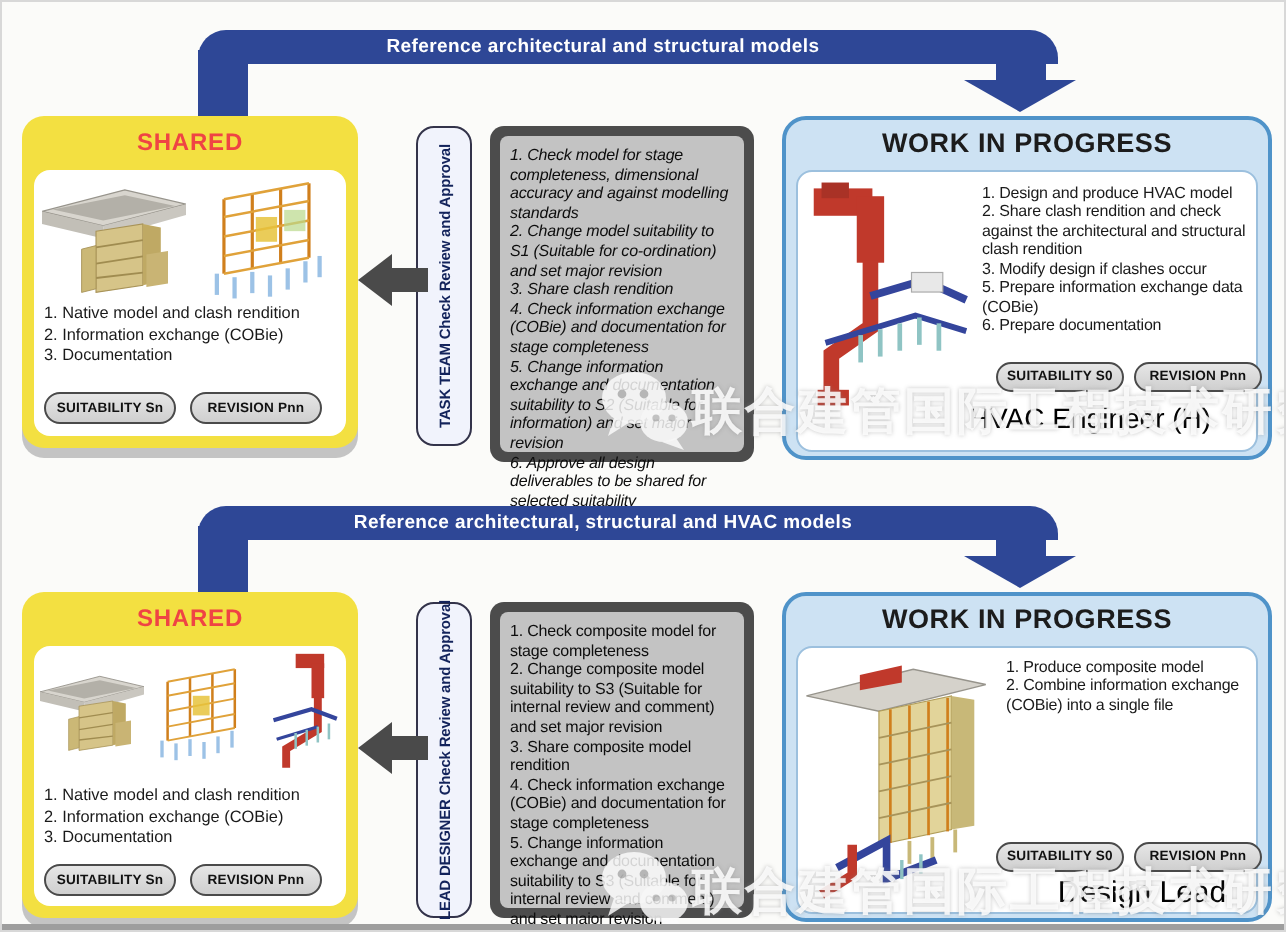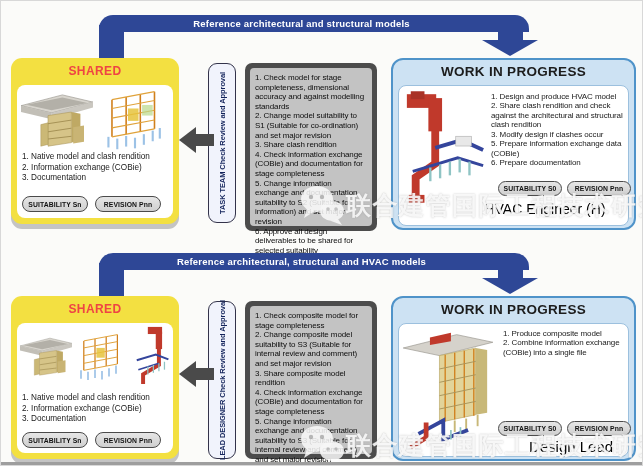--- a/index.html
+++ b/index.html
@@ -103,21 +103,21 @@
     <div>2. Information exchange (COBie)</div>
     <div>3. Documentation</div>
   </div>
   <div class="pill" style="left:21px; top:195px; width:66px;">SUITABILITY Sn</div>
   <div class="pill" style="left:94px; top:195px; width:66px;">REVISION Pnn</div>
 
   <div class="gate-bar" style="left:207px; top:62px; height:160px;">
     <span class="gate-label">TASK TEAM Check Review and Approval</span>
   </div>
 
-  <div class="checklist-outer" style="left:244px; top:62px; height:168px;">
+  <div class="checklist-outer" style="left:244px; top:62px; height:168px;font-style:italic;">
     <div class="checklist-inner">
       <div>1. Check model for stage completeness, dimensional accuracy and against modelling standards</div>
       <div>2. Change model suitability to S1 (Suitable for co-ordination) and set major revision</div>
       <div>3. Share clash rendition</div>
       <div>4. Check information exchange (COBie) and documentation for stage completeness</div>
       <div>5. Change information exchange and documentation suitability to S2 (Suitable for information) and set major revision</div>
       <div>6. Approve all design deliverables to be shared for selected suitability</div>
     </div>
   </div>
 

